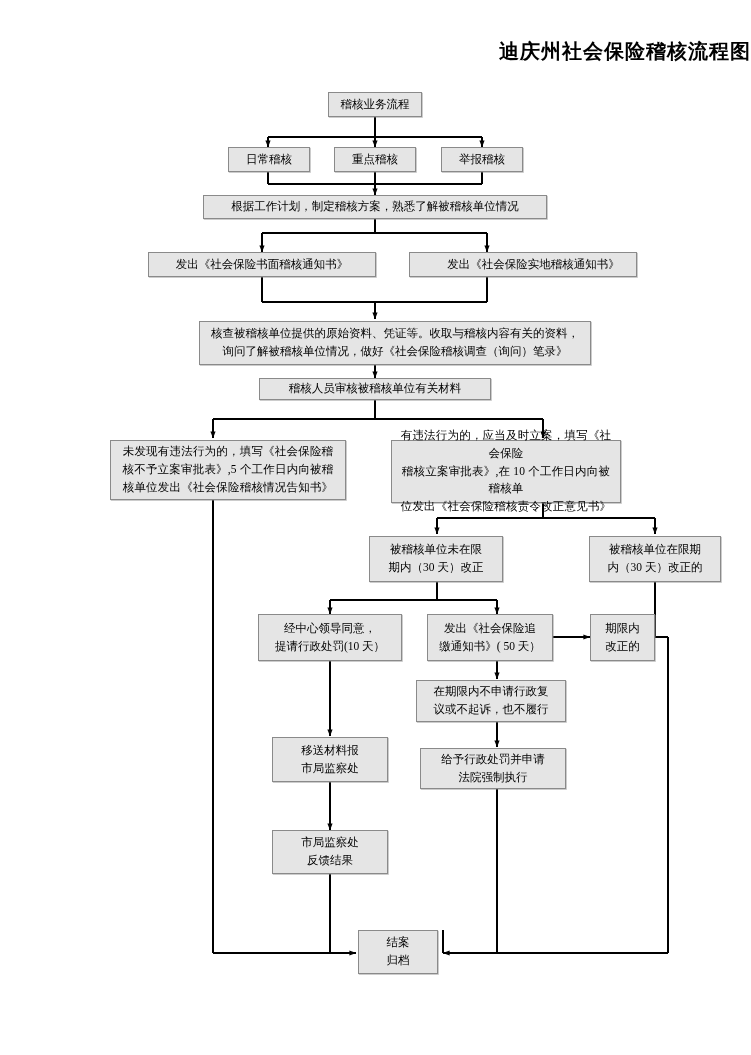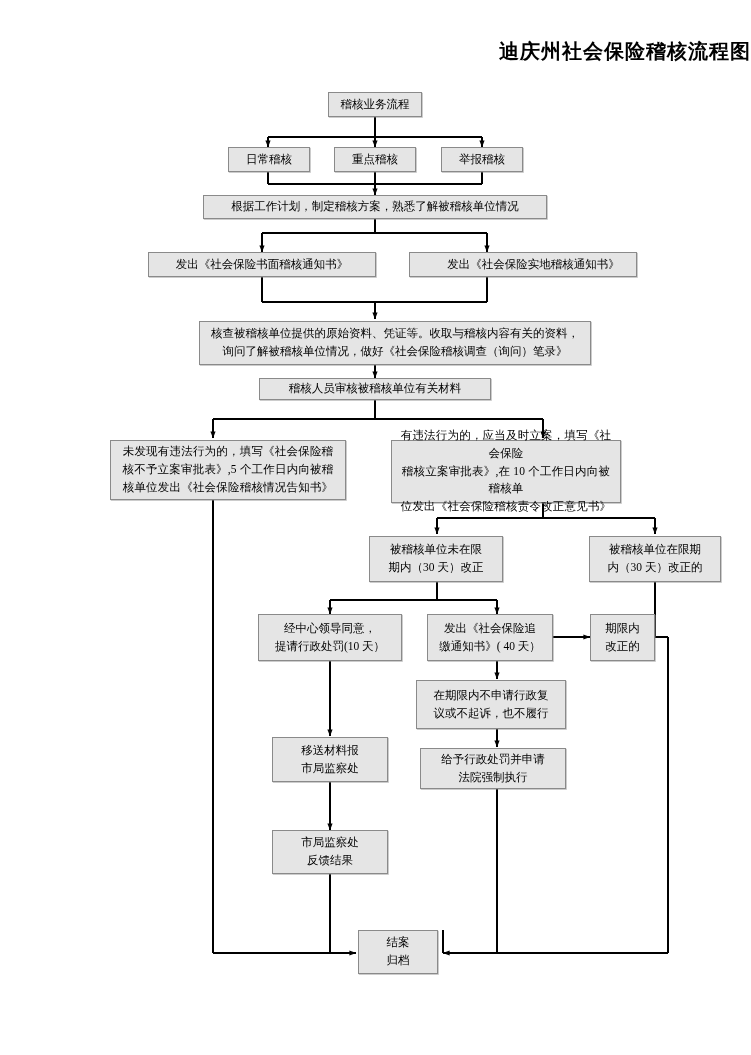--- a/index.html
+++ b/index.html
@@ -202,29 +202,29 @@
 内（30 天）改正的</span>
   </div>
 
   <div class="node" style="left:258px; top:614px; width:144px; height:47px;">
     <span>经中心领导同意，
 提请行政处罚(10 天）</span>
   </div>
 
   <div class="node" style="left:427px; top:614px; width:126px; height:47px;">
     <span>发出《社会保险追
-缴通知书》( 40 天）</span>
+缴通知书》( 50 天）</span>
   </div>
 
   <div class="node" style="left:590px; top:614px; width:65px; height:47px;">
     <span>期限内
 改正的</span>
   </div>
 
-  <div class="node" style="left:416px; top:680px; width:150px; height:49px;">
+  <div class="node" style="left:416px; top:680px; width:150px; height:42px;">
     <span>在期限内不申请行政复
 议或不起诉，也不履行</span>
   </div>
 
   <div class="node" style="left:420px; top:748px; width:146px; height:41px;">
     <span>给予行政处罚并申请
 法院强制执行</span>
   </div>
 
   <div class="node" style="left:272px; top:737px; width:116px; height:45px;">

